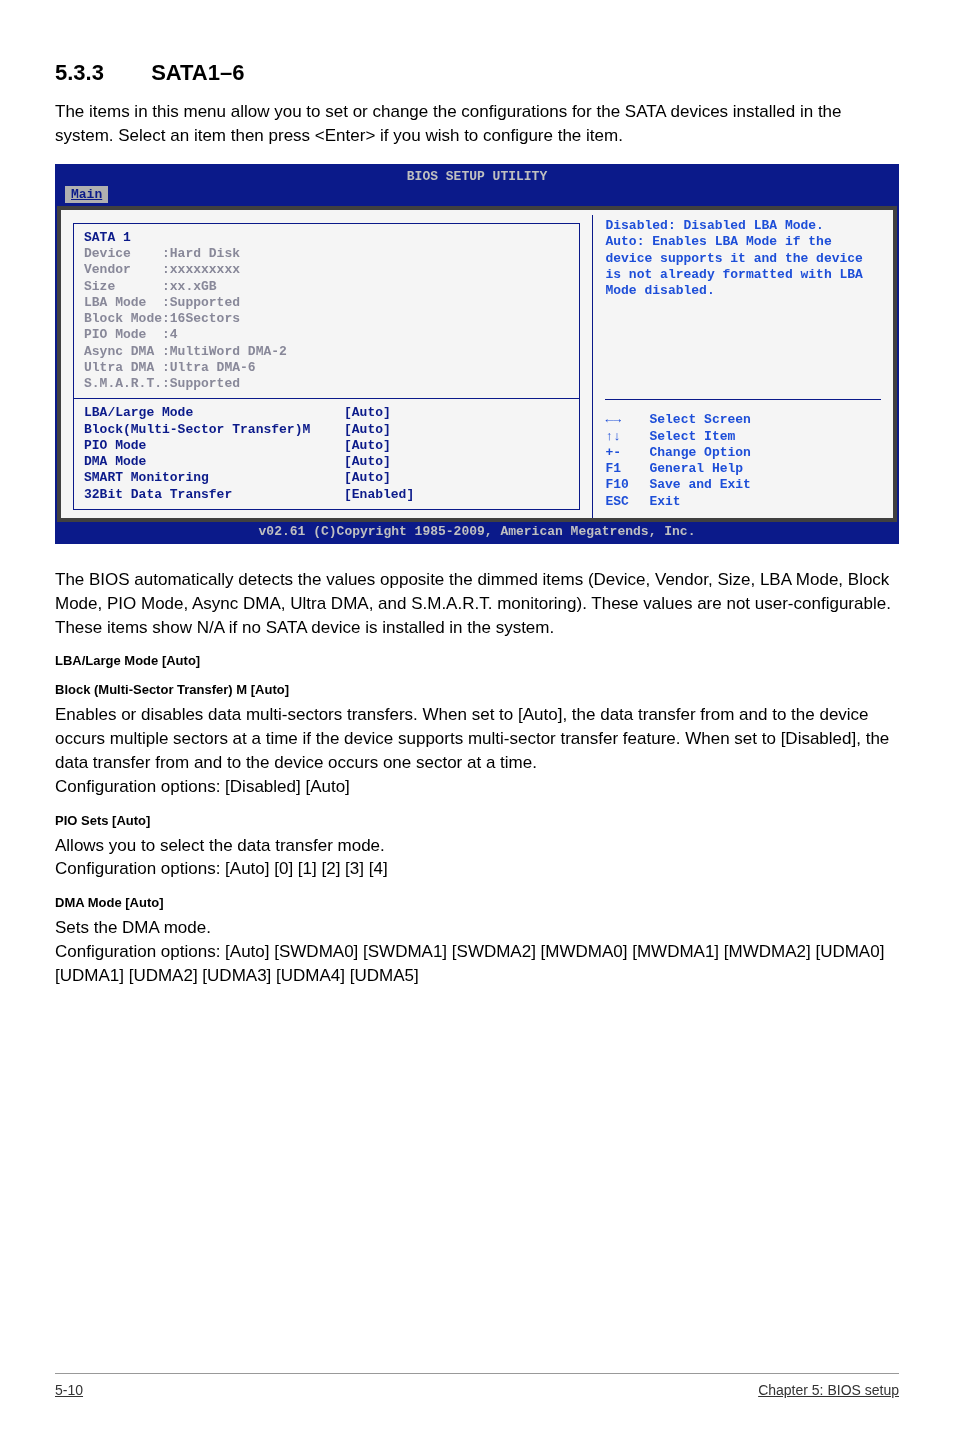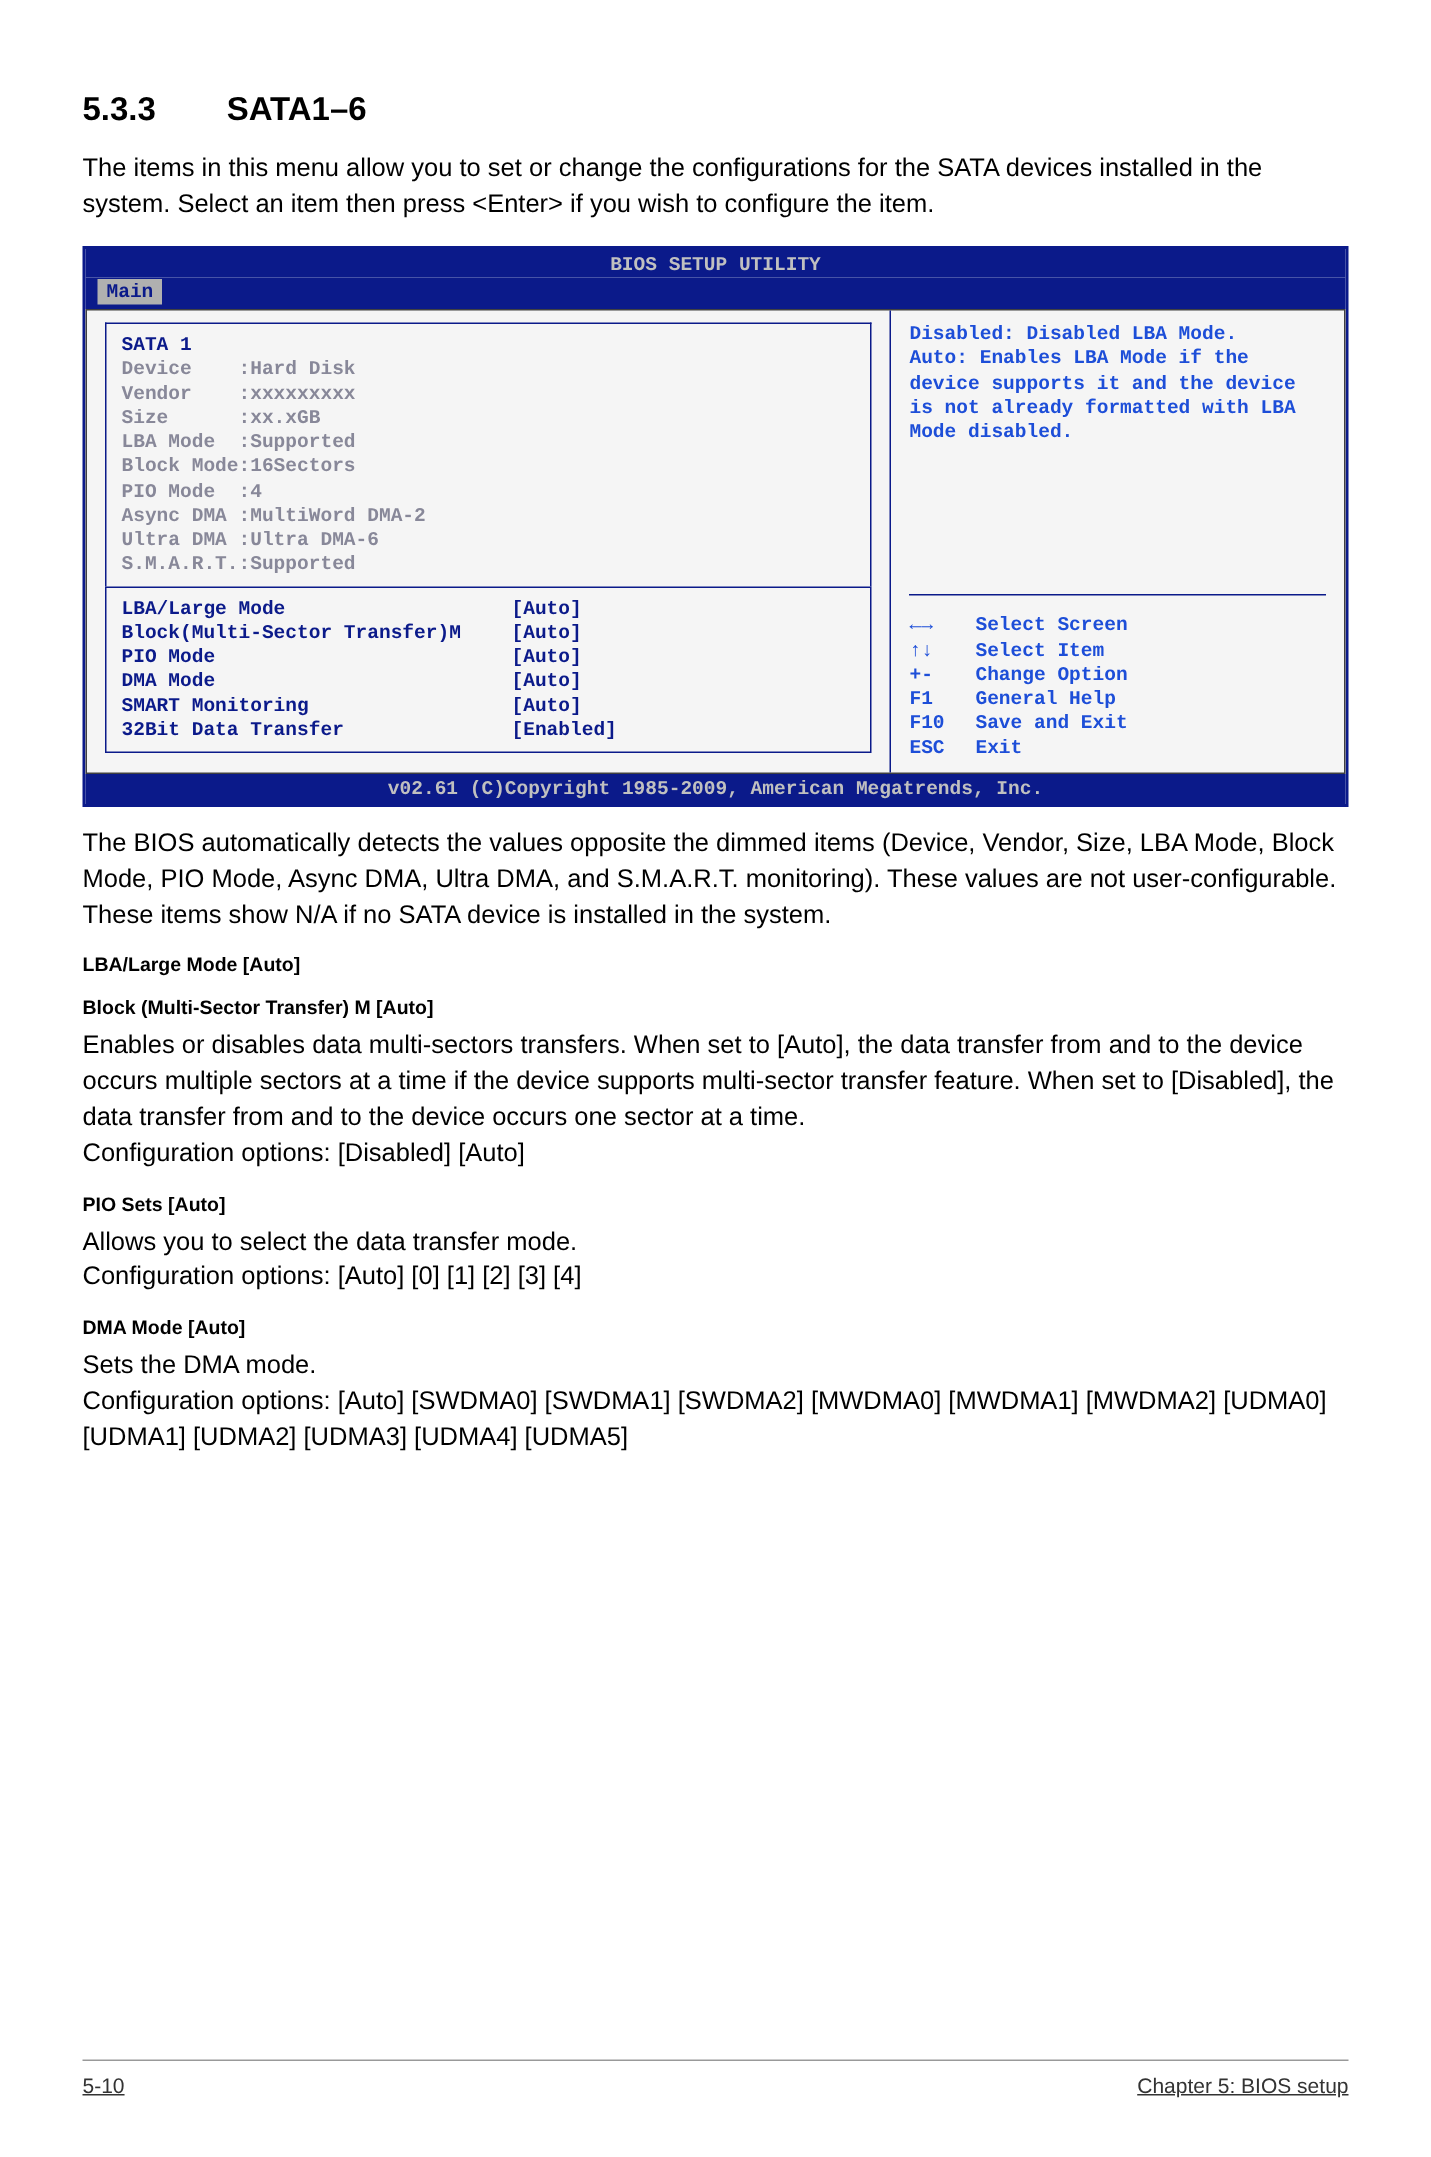--- a/index.html
+++ b/index.html
@@ -43,46 +43,48 @@
     h3.sub {
       font-size: 13px;
       font-weight: bold;
       margin-top: 14px;
       margin-bottom: 6px;
     }
     
     .bios {
       border: 2px solid #0b1a8a;
       width: 100%;
-      margin: 6px 0 12px 0;
+      margin: 6px 0 24px 0;
       font-family: "Courier New", monospace;
       font-size: 13px;
       line-height: 1.25;
     }
     .bios-title {
       background: #0b1a8a;
       color: #c0c0c0;
       padding: 3px 0 0 0;
       text-align: center;
       font-weight: bold;
     }
     .bios-tabbar {
       background: #0b1a8a;
       padding: 2px 8px 3px 8px;
     }
     .bios-tab {
       background: #b0b0b0;
       color: #0b1a8a;
       padding: 1px 6px;
       font-weight: bold;
+      text-decoration: underline;
     }
     .bios-body {
       display: flex;
       background: #f5f5f5;
-      border: 1px solid #404040;
+      border: 4px solid #404040;
+      align-items: flex-end;
     }
     .bios-left {
       flex: 0 0 64%;
       padding: 8px 12px;
       border-right: 1px solid #0b1a8a;
       color: #0b1a8a;
       font-weight: bold;
     }
     .bios-right {
       flex: 1;

